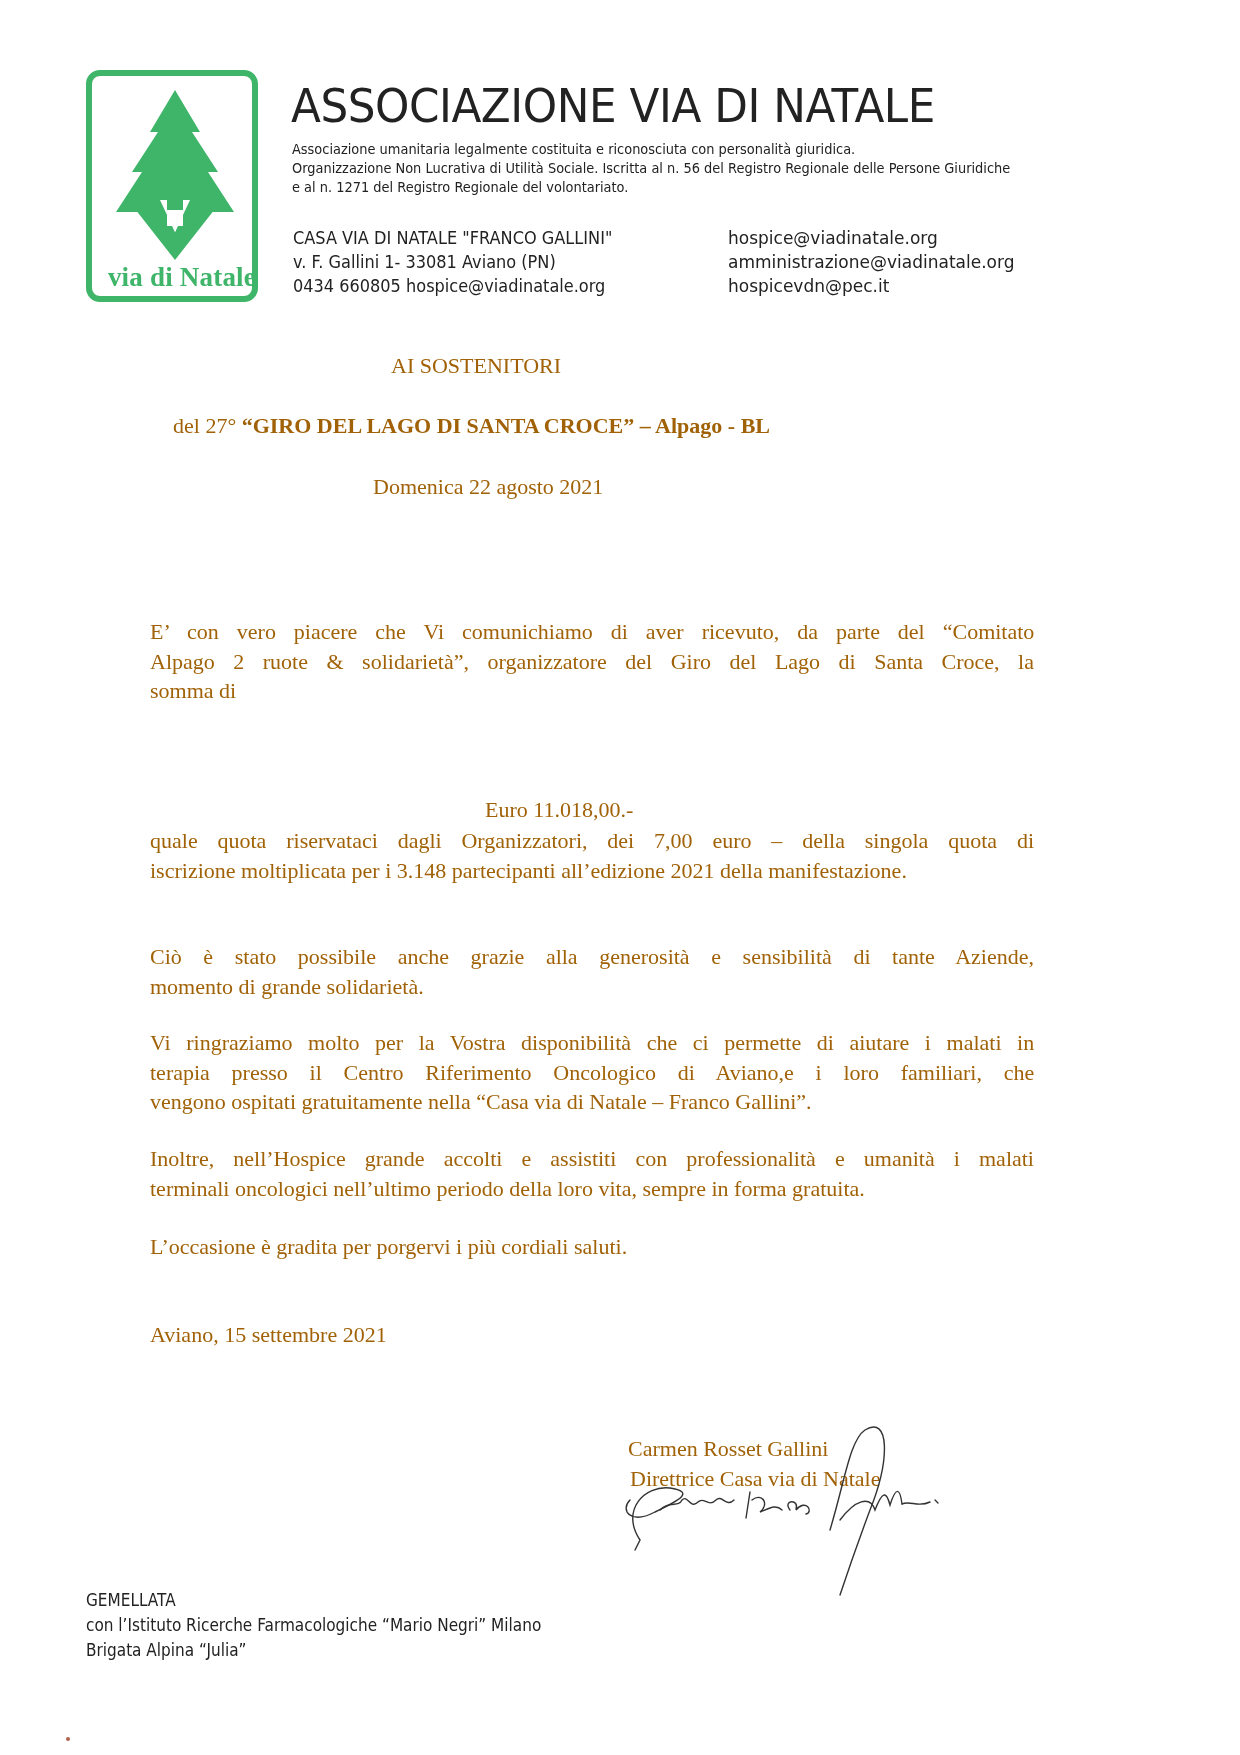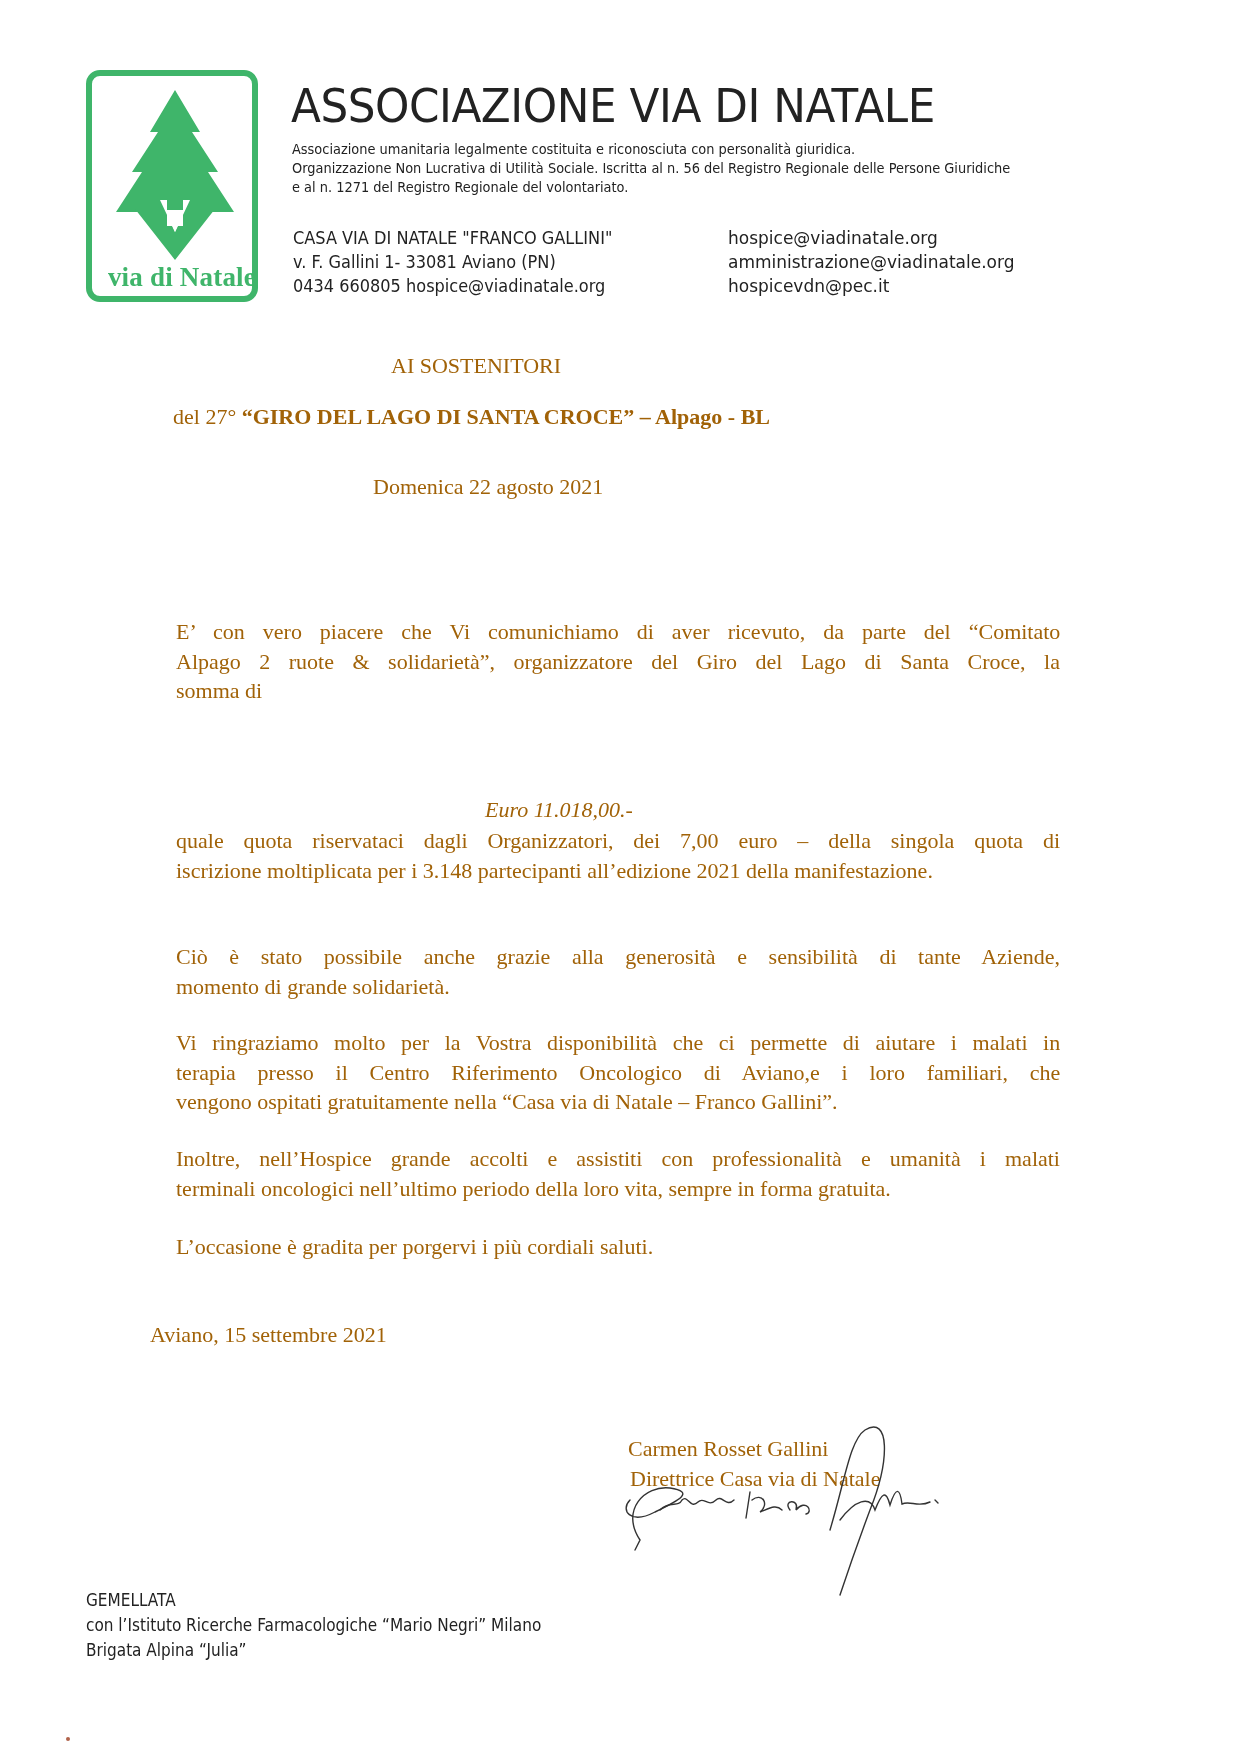--- a/index.html
+++ b/index.html
@@ -20,30 +20,30 @@
     color: #222; white-space: nowrap; transform: scaleX(0.96); transform-origin: left top; }
   .contact-left { left: 293px; top: 226px; font-family: "DejaVu Sans", sans-serif; font-size: 17px; line-height: 24px;
     color: #222; white-space: nowrap; transform: scaleX(0.95); transform-origin: left top; }
   .contact-right { left: 728px; top: 226px; font-family: "DejaVu Sans", sans-serif; font-size: 17px; line-height: 24px;
     color: #222; white-space: nowrap; }
 
   
   .serif { font-family: "Liberation Serif", serif; font-size: 22px; color: #a16207; }
   .center-line { white-space: nowrap; }
   .addressee { left: 391px; top: 353px; }
-  .event-line { left: 173px; top: 404px; }
+  .event-line { left: 173px; top: 413px; }
   .event-line b { font-weight: bold; }
   .event-date { left: 373px; top: 474px; }
 
-  .para { left: 150px; width: 884px; line-height: 29.5px; margin-left: 26px; }
+  .para { left: 150px; width: 884px; line-height: 29.5px; }
   .jline { display: block; text-align: justify; text-align-last: justify; white-space: nowrap; height: 29.5px; }
   .jline.last { text-align-last: left; }
 
   .p1 { top: 617px; }
-  .amount { left: 485px; top: 797px; font-style: italic; }
+  .amount { left: 485px; top: 797px; }
   .p2 { top: 826px; }
   .p3 { top: 942px; }
   .p4 { top: 1028px; }
   .p5 { top: 1144px; }
   .p6 { top: 1232px; }
   .place-date { left: 150px; top: 1322px; }
 
   .sig-name { left: 628px; top: 1436px; white-space: nowrap; }
   .sig-role { left: 630px; top: 1466px; white-space: nowrap; }
   .signature-svg { left: 600px; top: 1400px; width: 380px; height: 200px; }

